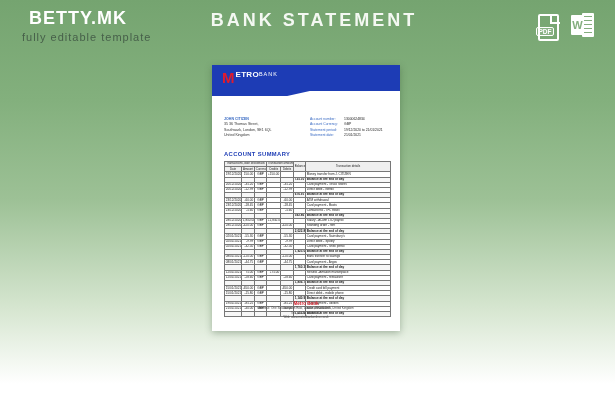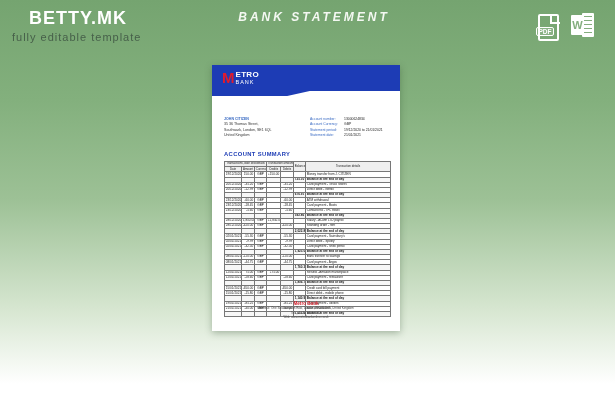--- a/index.html
+++ b/index.html
@@ -4,44 +4,44 @@
 <style>
   html,body{margin:0;padding:0;}
   body{
     width:615px;height:400px;overflow:hidden;position:relative;
     font-family:"Liberation Sans", sans-serif;
     background:linear-gradient(180deg,#75a470 0%,#83b07d 25%,#9dc196 50%,#d8e7d2 78%,#ffffff 96%);
   }
   
   .brand{position:absolute;left:29px;top:8px;color:#ffffff;font-weight:bold;
          font-size:18px;letter-spacing:1px;}
-  .tagline{position:absolute;left:12px;top:31px;color:#47604a;font-size:11px;letter-spacing:1px;}
+  .tagline{position:absolute;left:22px;top:31px;color:#47604a;font-size:11px;letter-spacing:1px;}
   .page-title{position:absolute;left:13px;right:0;top:10px;text-align:center;color:#f4f8f2;
-              font-weight:bold;font-size:12px;letter-spacing:3px;font-style:italic;}
+              font-weight:bold;font-size:18px;letter-spacing:3px;}
   
   .icon-group{position:absolute;right:18px;top:12px;display:flex;gap:10px;}
   .fmt-icon{width:26px;height:28px;position:relative;cursor:pointer;}
   .pdf-body{position:absolute;left:3px;top:2px;width:17px;height:23px;border:2px solid #fff;border-radius:2px;}
   .pdf-fold{position:absolute;right:2px;top:1px;width:8px;height:8px;background:transparent;
             border-left:2px solid #fff;border-bottom:2px solid #fff;transform:translate(1px,1px);}
   .pdf-label{position:absolute;left:1px;bottom:4px;background:transparent;color:#fff;
              font-size:6.5px;font-weight:bold;border:1.5px solid #fff;border-radius:2px;padding:0 1.5px;background:rgba(255,255,255,0.12);}
   .word-w{position:absolute;left:0;top:3px;width:13px;height:20px;background:#ffffff;color:#84ae7e;
           font-weight:bold;font-size:11px;display:flex;align-items:center;justify-content:center;border-radius:1px;}
   .word-page{position:absolute;left:11px;top:1px;width:12px;height:24px;background:#ffffff;border-radius:1px;}
   .word-lines{position:absolute;left:13px;top:4px;width:8px;height:18px;
       background:repeating-linear-gradient(180deg,#84ae7e 0 1.5px,transparent 1.5px 4px);}
   
   .doc{position:absolute;left:212px;top:65px;width:188px;height:266px;background:#ffffff;
        box-shadow:0 2px 7px rgba(40,70,40,.35);}
   .doc-header{position:absolute;left:0;top:0;width:100%;height:31px;background:#1d3cb5;
        clip-path:polygon(0 0,100% 0,100% 84%,52% 84%,40% 100%,0 100%);}
   .logo{position:absolute;left:10px;top:6px;display:flex;align-items:flex-start;}
   .logo-m{color:#e11b2e;font-weight:bold;font-size:15px;line-height:14px;}
-  .logo-right{display:flex;flex-direction:column;margin-left:1px;}
+  .logo-right{display:flex;flex-direction:row;margin-left:1px;}
   .logo-etro{color:#ffffff;font-weight:bold;font-size:8px;line-height:8px;letter-spacing:.3px;}
   .logo-bank{color:#ffffff;font-size:5.5px;line-height:6px;letter-spacing:1px;}
   
   .recipient{position:absolute;left:12px;top:52px;font-size:3.6px;line-height:1.5;color:#333;}
   .recipient .name{color:#3a6bc4;font-weight:bold;}
   .acct{position:absolute;left:98px;top:52px;font-size:3.4px;line-height:1.55;color:#333;}
   .acct-row{display:flex;}
   .acct-label{width:34px;color:#3a6bc4;}
   .acct-value{color:#222;}
   .section-title{position:absolute;left:12px;top:86px;color:#1d3cb5;font-weight:bold;

